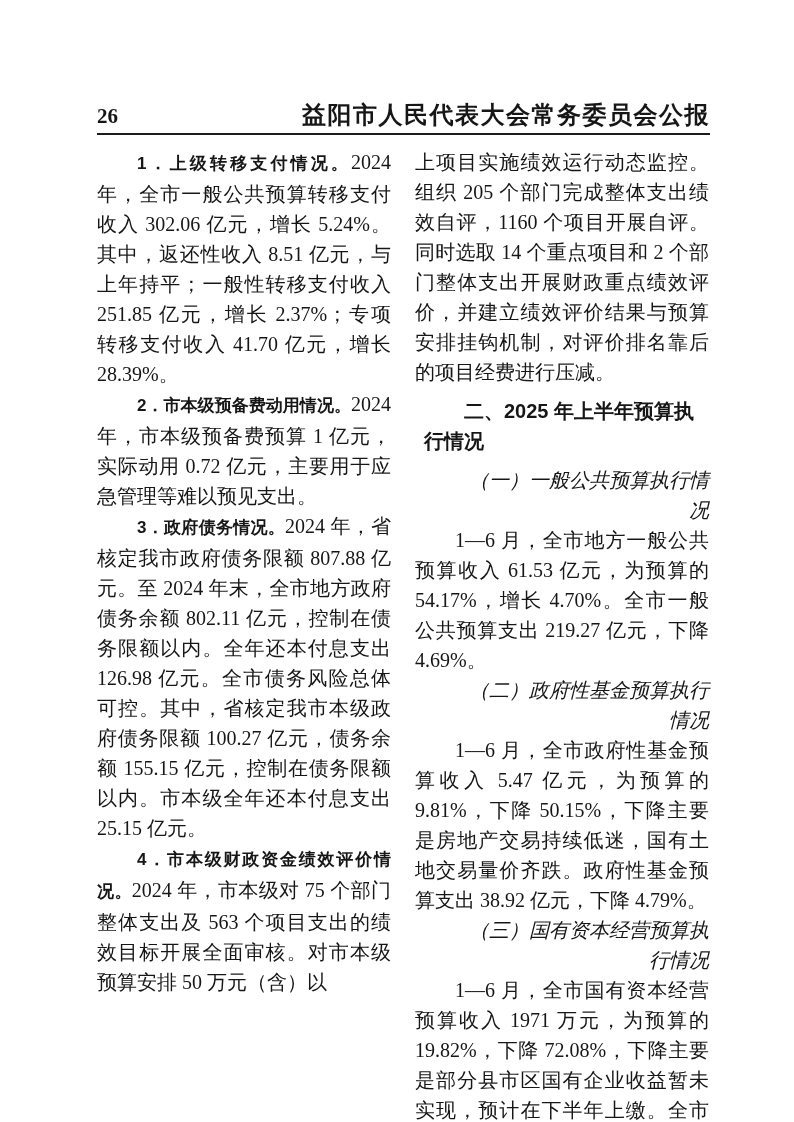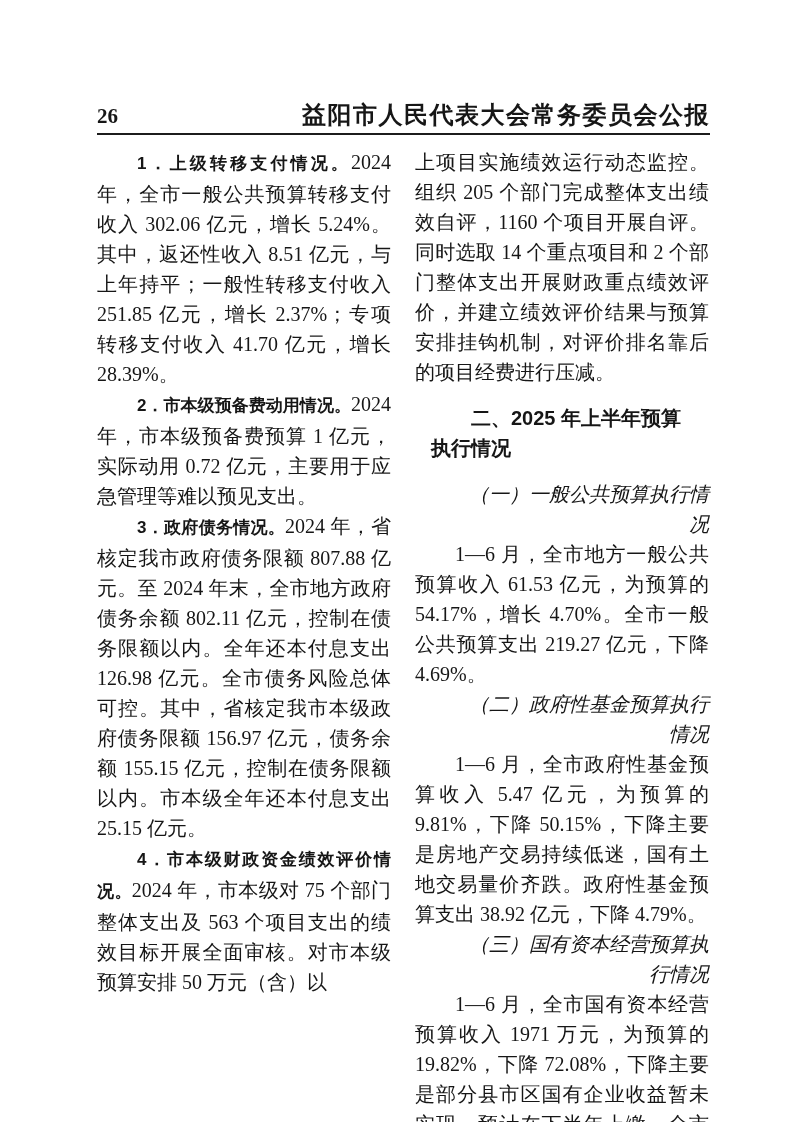--- a/index.html
+++ b/index.html
@@ -54,21 +54,21 @@
     margin: 0;
     text-indent: 2em;
   }
   .para.continuation { text-indent: 0; }
   .lead {
     font-weight: bold;
     font-family: "Liberation Sans", "DejaVu Sans", sans-serif;
     font-size: 17px;
   }
   .section-heading {
-    margin: 16px;
+    margin: 9px;
     font-size: 20px;
     line-height: 30px;
     font-weight: bold;
     font-family: "Liberation Sans", "DejaVu Sans", sans-serif;
     text-indent: 2em;
     text-align: left;
   }
   .subheading {
     margin: 0;
     font-style: italic;
@@ -86,21 +86,21 @@
     <span class="page-number">26</span>
     <span class="header-title">益阳市人民代表大会常务委员会公报</span>
   </header>
   <div class="header-rule"></div>
 
   <main class="columns">
 
     <section class="column">
       <p class="para"><span class="lead">1．上级转移支付情况。</span><span>2024 年，全市一般公共预算转移支付收入 302.06 亿元，增长 5.24%。其中，返还性收入 8.51 亿元，与上年持平；一般性转移支付收入 251.85 亿元，增长 2.37%；专项转移支付收入 41.70 亿元，增长 28.39%。</span></p>
       <p class="para"><span class="lead">2．市本级预备费动用情况。</span><span>2024 年，市本级预备费预算 1 亿元，实际动用 0.72 亿元，主要用于应急管理等难以预见支出。</span></p>
-      <p class="para"><span class="lead">3．政府债务情况。</span><span>2024 年，省核定我市政府债务限额 807.88 亿元。至 2024 年末，全市地方政府债务余额 802.11 亿元，控制在债务限额以内。全年还本付息支出 126.98 亿元。全市债务风险总体可控。其中，省核定我市本级政府债务限额 156.97 亿元，债务余额 155.15 亿元，控制在债务限额以内。市本级全年还本付息支出 25.15 亿元。</span></p>
+      <p class="para"><span class="lead">3．政府债务情况。</span><span>2024 年，省核定我市政府债务限额 807.88 亿元。至 2024 年末，全市地方政府债务余额 802.11 亿元，控制在债务限额以内。全年还本付息支出 126.98 亿元。全市债务风险总体可控。其中，省核定我市本级政府债务限额 100.27 亿元，债务余额 155.15 亿元，控制在债务限额以内。市本级全年还本付息支出 25.15 亿元。</span></p>
       <p class="para"><span class="lead">4．市本级财政资金绩效评价情况。</span><span>2024 年，市本级对 75 个部门整体支出及 563 个项目支出的绩效目标开展全面审核。对市本级预算安排 50 万元（含）以</span></p>
     </section>
 
     <section class="column">
       <p class="para continuation"><span>上项目实施绩效运行动态监控。组织 205 个部门完成整体支出绩效自评，1160 个项目开展自评。同时选取 14 个重点项目和 2 个部门整体支出开展财政重点绩效评价，并建立绩效评价结果与预算安排挂钩机制，对评价排名靠后的项目经费进行压减。</span></p>
       <h2 class="section-heading">二、2025 年上半年预算执行情况</h2>
       <p class="subheading">（一）一般公共预算执行情况</p>
       <p class="para"><span>1—6 月，全市地方一般公共预算收入 61.53 亿元，为预算的 54.17%，增长 4.70%。全市一般公共预算支出 219.27 亿元，下降 4.69%。</span></p>
       <p class="subheading">（二）政府性基金预算执行情况</p>
       <p class="para"><span>1—6 月，全市政府性基金预算收入 5.47 亿元，为预算的 9.81%，下降 50.15%，下降主要是房地产交易持续低迷，国有土地交易量价齐跌。政府性基金预算支出 38.92 亿元，下降 4.79%。</span></p>

